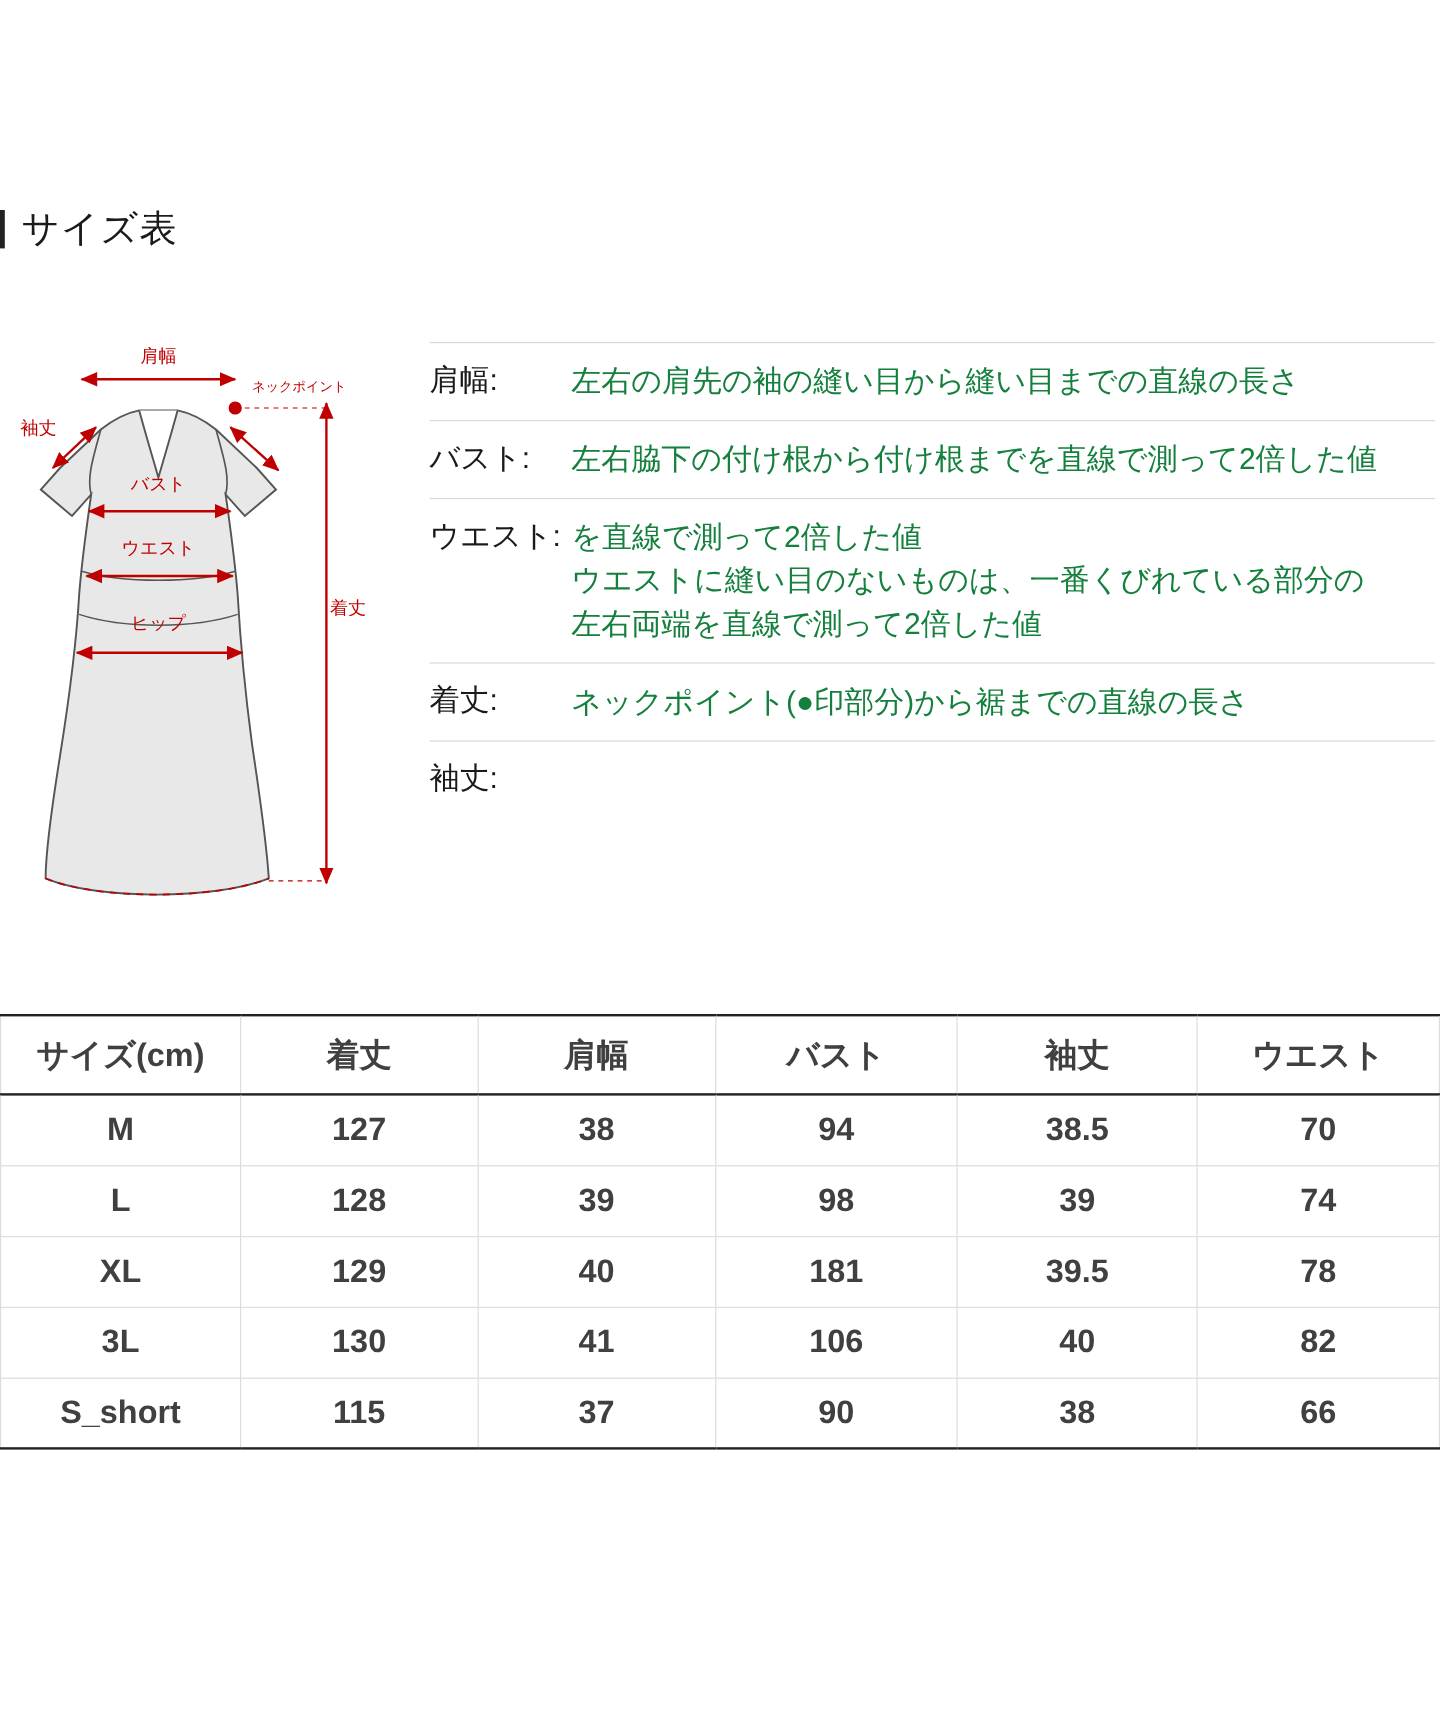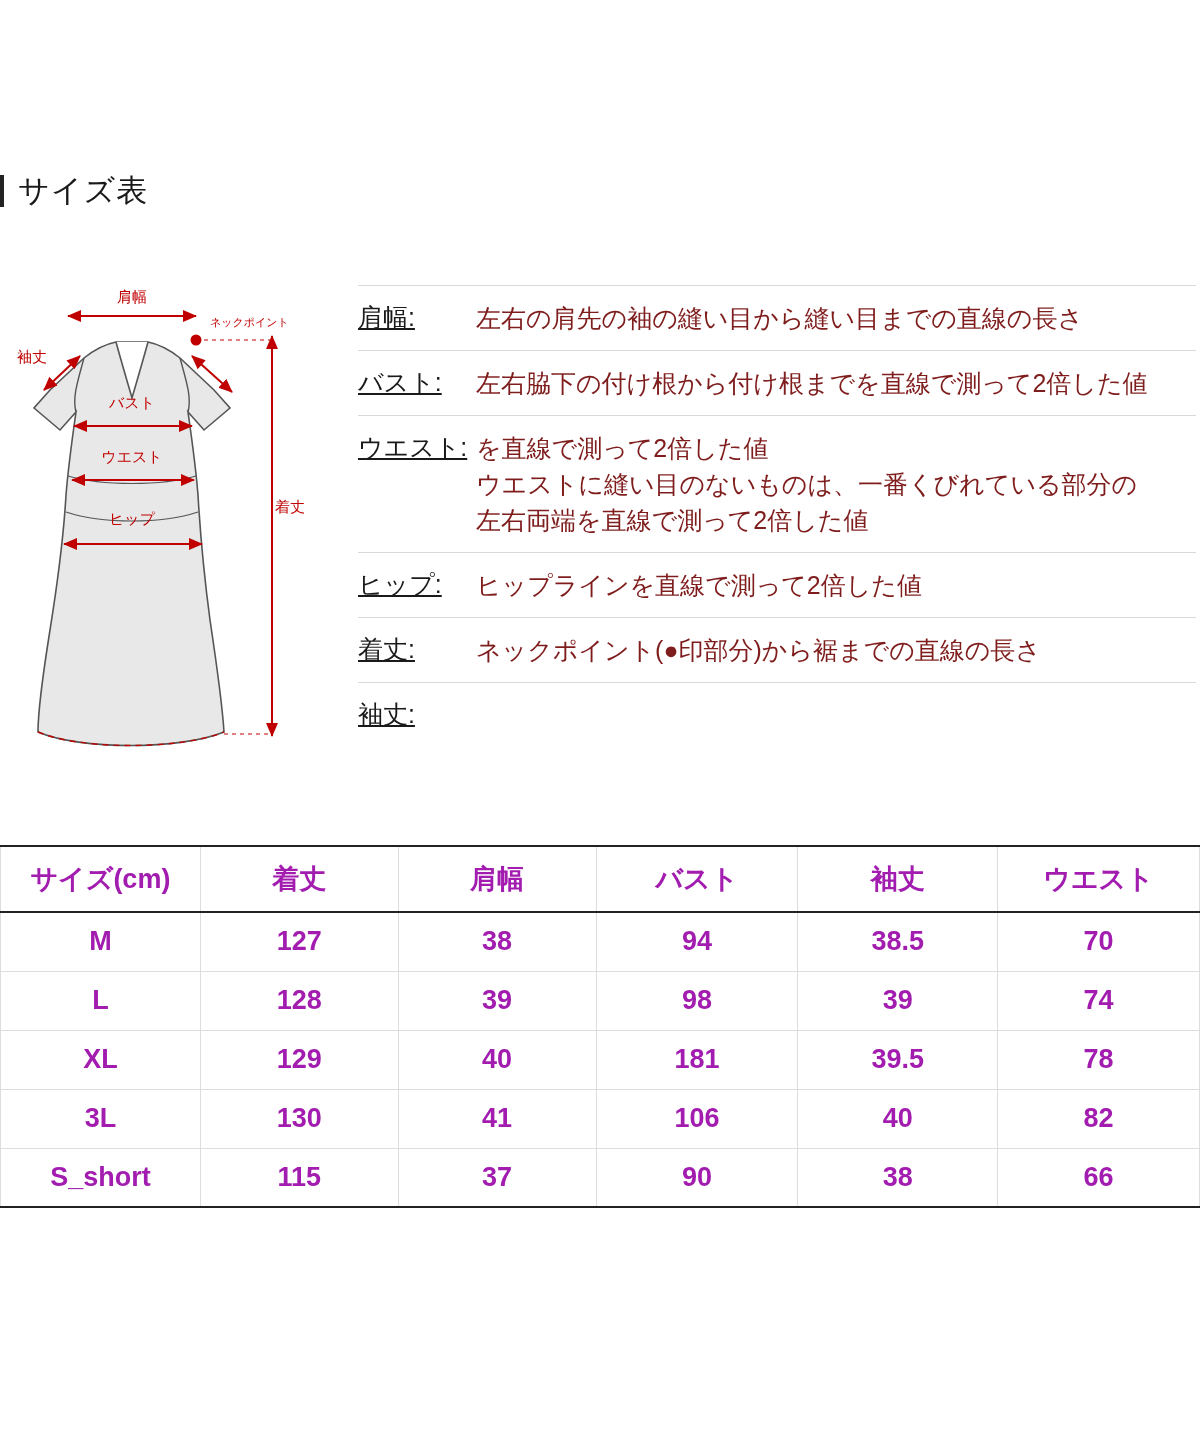--- a/index.html
+++ b/index.html
@@ -54,44 +54,43 @@
     border-bottom: 1px solid #d9d9d9;
     padding: 14px 0 14px 0;
   }
   .def-row:first-child { border-top: 1px solid #d9d9d9; }
   .def-term {
     flex: 0 0 118px;
     font-size: 25px;
     color: #1a1a1a;
     line-height: 1.42;
     white-space: nowrap;
-    text-decoration: underline;
   }
   .def-desc {
     flex: 1;
     font-size: 25px;
-    color: #7f1d1d;
+    color: #15803d;
     line-height: 1.44;
   }
   .def-desc .ln { display: block; }
 
   
   .size-table {
     position: absolute;
     left: 0; top: 845px;
     width: 1200px;
     border-collapse: collapse;
   }
   .size-table th, .size-table td {
     border: 1px solid #ddd;
     text-align: center;
     font-size: 27px;
     font-weight: bold;
     height: 59px;
-    color: #a21caf;
+    color: #404040;
   }
   .size-table thead th {
     border-top: 2px solid #222;
     border-bottom: 2px solid #222;
     font-size: 27px;
     height: 66px;
   }
   .size-table tbody td {
     font-weight: bold;
   }
@@ -212,26 +211,20 @@
 
     <div class="def-row">
       <div class="def-term">ウエスト:</div>
       <div class="def-desc">
         <span class="ln">を直線で測って2倍した値</span>
         <span class="ln">ウエストに縫い目のないものは、一番くびれている部分の</span>
         <span class="ln">左右両端を直線で測って2倍した値</span>
       </div>
     </div>
 
-    <div class="def-row">
-      <div class="def-term">ヒップ:</div>
-      <div class="def-desc">
-        <span class="ln">ヒップラインを直線で測って2倍した値</span>
-      </div>
-    </div>
 
     <div class="def-row">
       <div class="def-term">着丈:</div>
       <div class="def-desc">
         <span class="ln">ネックポイント(●印部分)から裾までの直線の長さ</span>
       </div>
     </div>
 
     <div class="def-row" style="border-bottom:none;">
       <div class="def-term">袖丈:</div>

